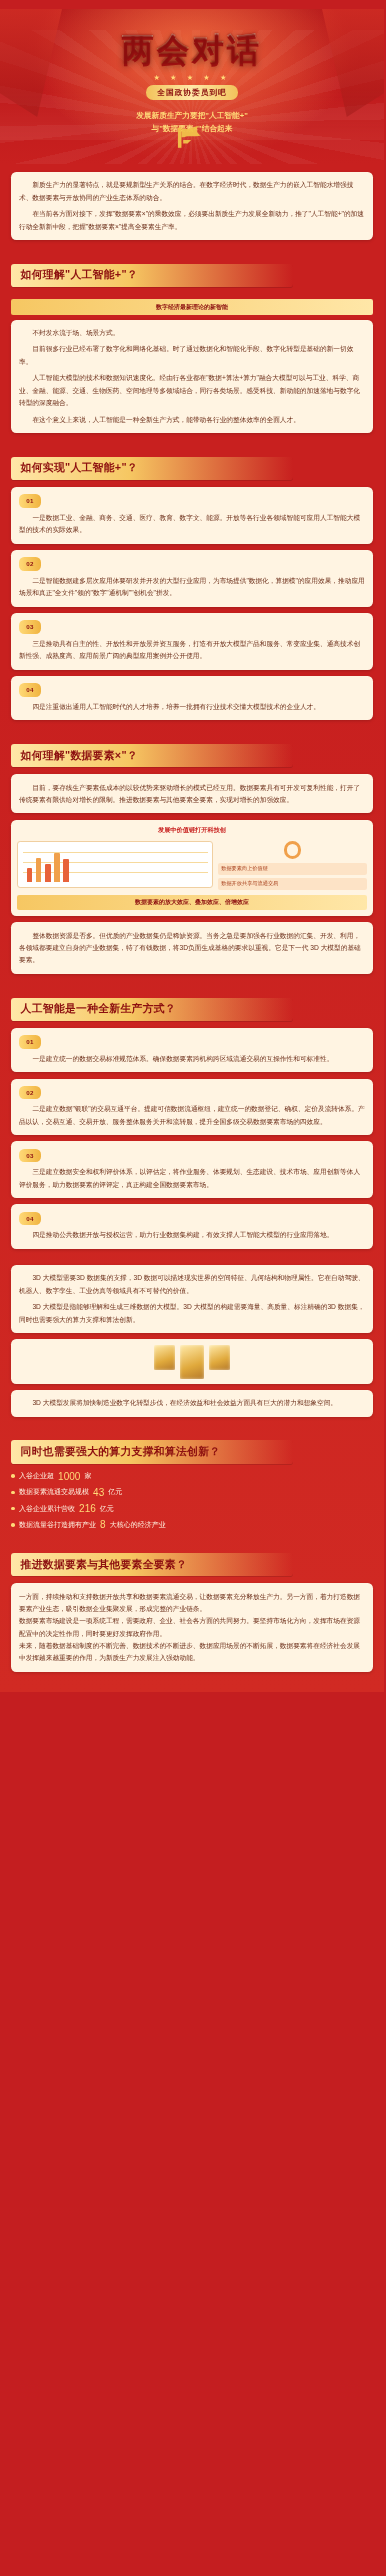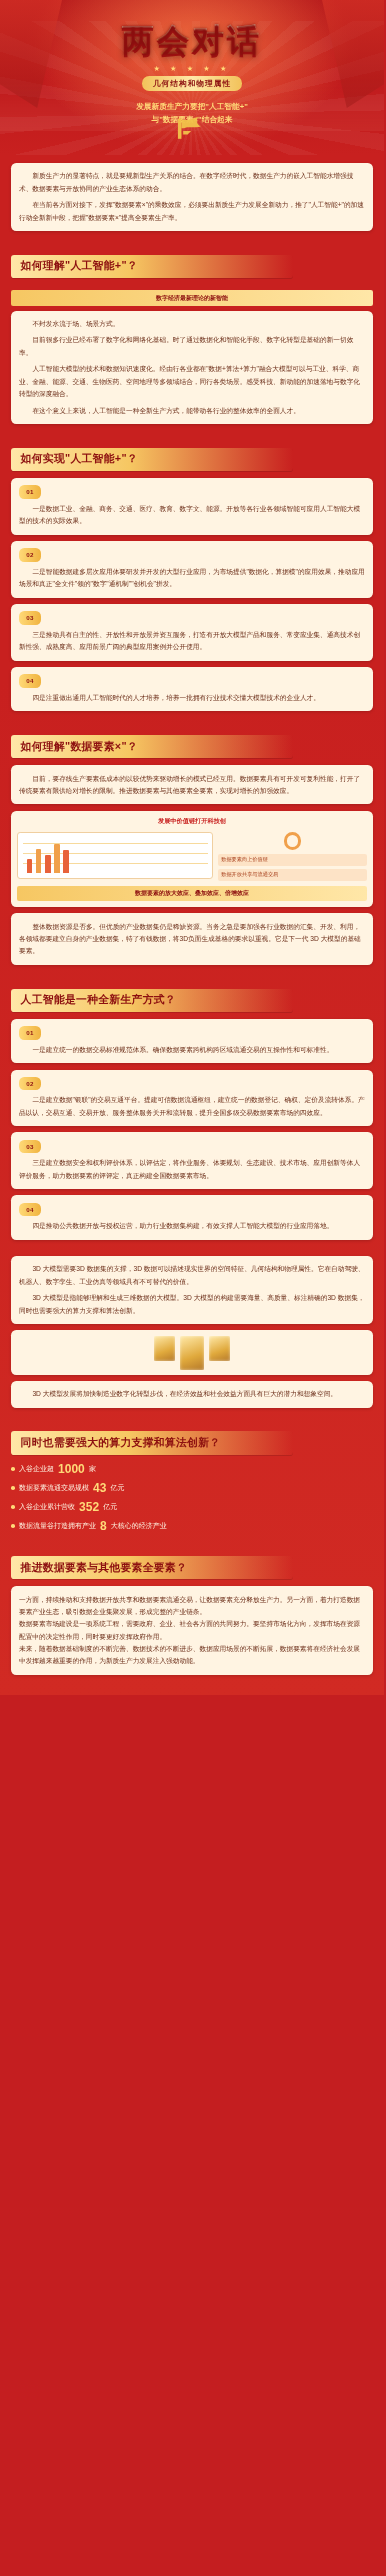--- a/index.html
+++ b/index.html
@@ -7,20 +7,21 @@
     width: 386px;
     background: #c41e20;
     font-family: "Liberation Sans", sans-serif;
     color: #ffffff;
   }
   .page {
     width: 384px;
     background: linear-gradient(180deg,#c8201f 0%, #c8201f 40%, #d12a23 100%);
     position: relative;
     overflow: hidden;
+    margin-top: 9px;
   }
 
   
   .hero {
     position: relative;
     height: 155px;
     background:
       radial-gradient(ellipse at 50% 30%, rgba(255,90,60,.55) 0%, rgba(200,25,25,0) 62%),
       linear-gradient(180deg,#b3161a 0%, #c01a1c 55%, #c8201f 100%);
     overflow: hidden;
@@ -176,21 +177,21 @@
 
   
   .datalist { }
   .datalist .row {
     display:flex; align-items:center; gap:4.1px;
     font-size: 7px; color:#fff4e2; margin-bottom: 5.2px;
   }
   .datalist .row .dot {
     width:3.6px;height:3.6px;border-radius:50%;background:#ffd978;flex:0 0 auto;
   }
-  .datalist .row .val { color:#ffd978; font-weight:bold; font-size: 12px; }
+  .datalist .row .val { color:#ffd978; font-weight:normal; font-size: 10px; }
 
   
   .gold-illus {
     background: #fff4e2; border-radius:5.2px; padding:5.2px; margin-bottom: 6.2px;
     display:flex; justify-content:center; gap:5.2px;
     box-shadow: 0 1px 3.1px rgba(0,0,0,.18);
   }
   .gold-bar {
     width:24px; height:34px;
     background: linear-gradient(160deg,#ffe9a8,#e0a93c 60%,#b5792a);
@@ -215,21 +216,21 @@
   <div class="hero">
     <div class="rays"></div>
     <div class="glow"></div>
     <div class="ribbon-left"></div>
     <div class="ribbon-right"></div>
     <div class="building"></div>
 
     <div class="hero-title-wrap">
       <div class="hero-title">两会对话</div>
       <div class="hero-stars">★ ★ ★ ★ ★</div>
-      <div><span class="hero-sub">几何结构和物理属性</span></div>
+      <div><span class="hero-sub">全国政协委员到吧</span></div>
       <div class="hero-lines">
         <div class="hl">发展新质生产力要把"人工智能+"</div>
         <div class="hl">与"数据要素×"结合起来</div>
       </div>
     </div>
 
     <svg class="hero-emblem" viewBox="0 0 100 100">
       <g fill="#f2c24a">
         <path d="M18 70 L18 24 L26 24 L26 70 Z"></path>
         <path d="M26 26 C40 30 52 24 64 20 C58 30 62 38 70 42 C56 46 44 42 32 46 L26 46 Z"></path>
@@ -358,21 +359,21 @@
     </div>
     <div class="row">
       <span class="dot"></span>
       <span>数据要素流通交易规模</span>
       <span class="val">43</span>
       <span>亿元</span>
     </div>
     <div class="row">
       <span class="dot"></span>
       <span>入谷企业累计营收</span>
-      <span class="val">352</span>
+      <span class="val">216</span>
       <span>亿元</span>
     </div>
     <div class="row">
       <span class="dot"></span>
       <span>数据流量谷打造拥有产业</span>
       <span class="val">8</span>
       <span>大核心的经济产业</span>
     </div>
   </div>
 

